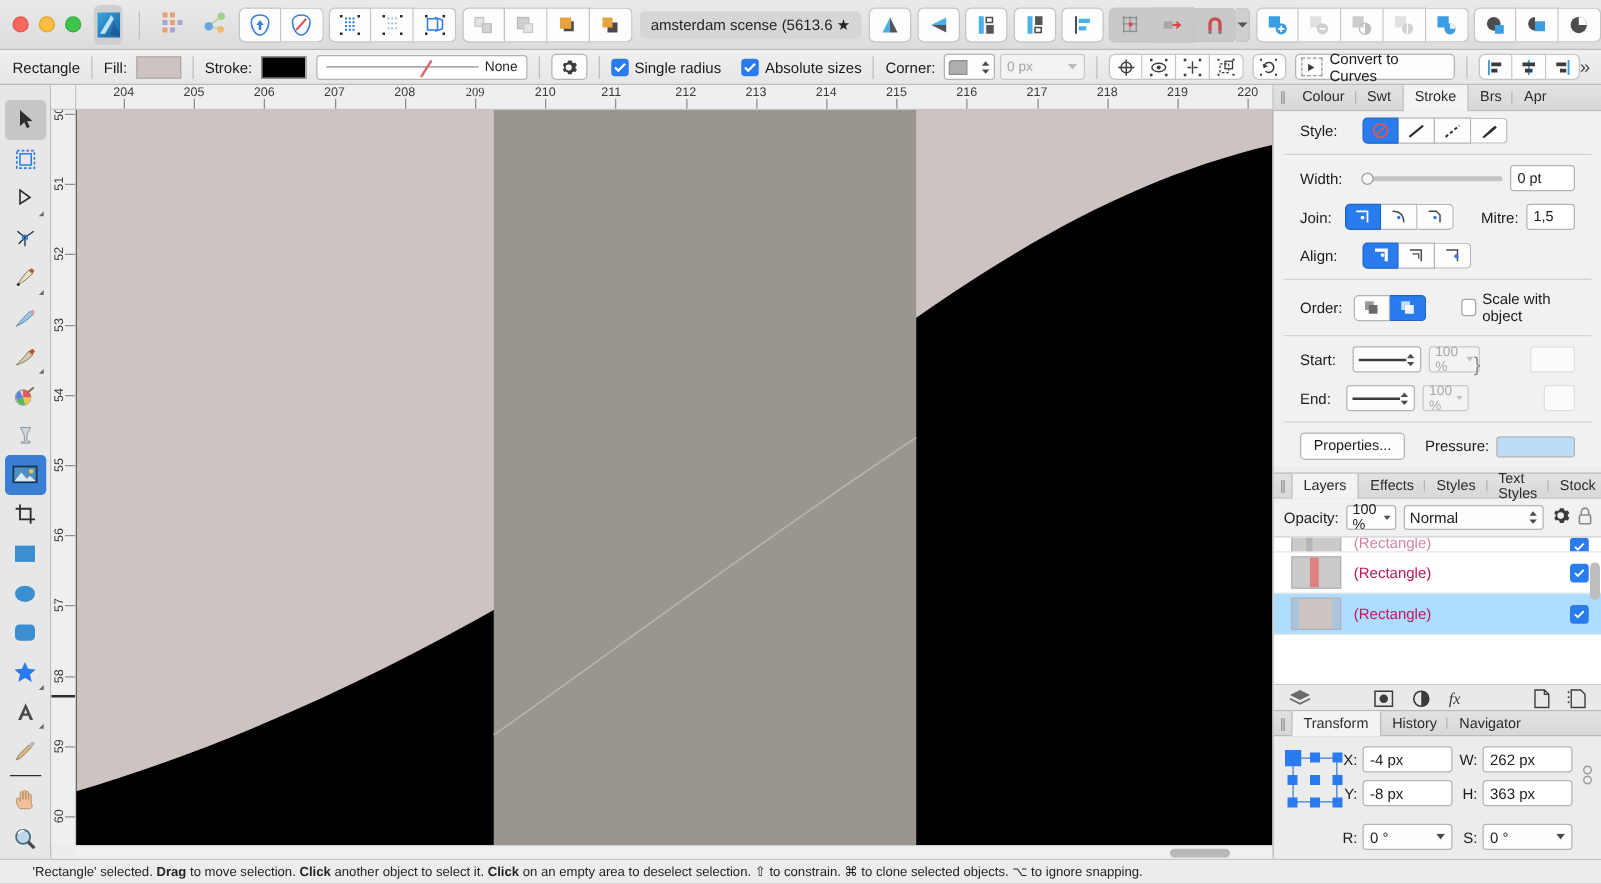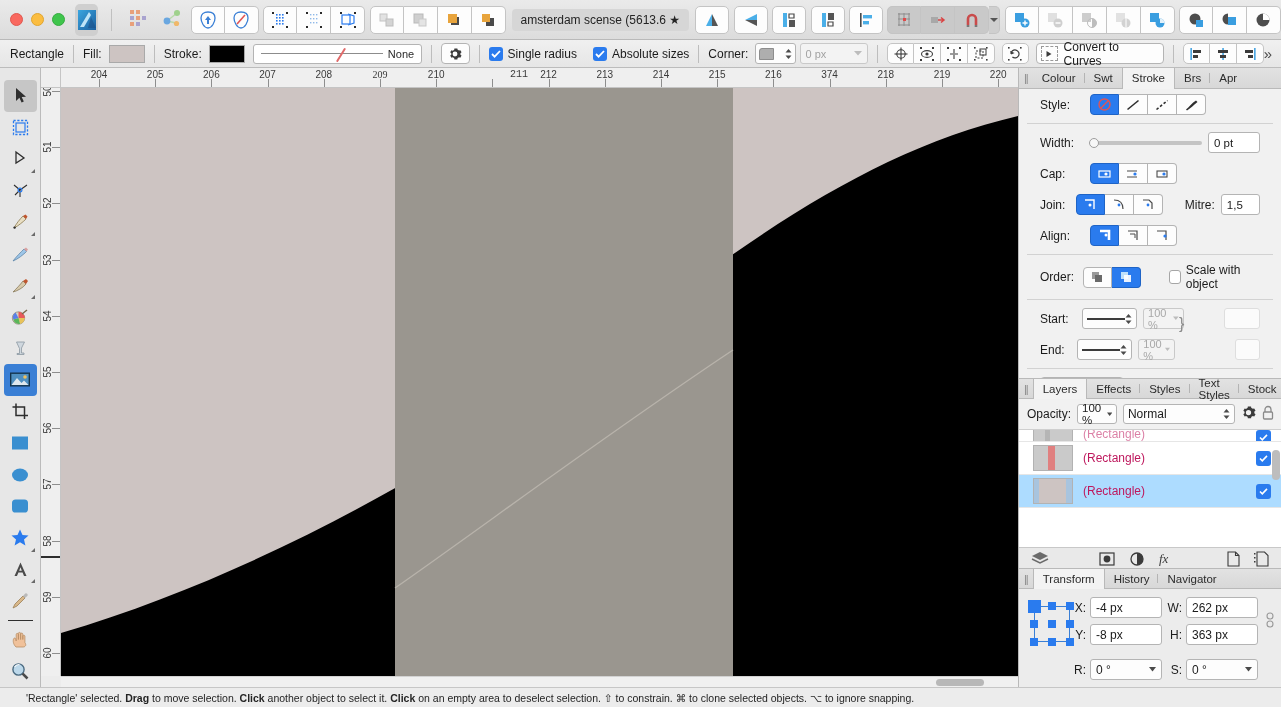--- a/index.html
+++ b/index.html
@@ -796,33 +796,33 @@
       <div class="lb" style="left: 170.4px;">206</div>
       <div class="tk" style="left: 226.6px;"></div>
       <div class="lb" style="left: 226.6px;">207</div>
       <div class="tk" style="left: 282.8px;"></div>
       <div class="lb" style="left: 282.8px;">208</div>
       <div class="tk" style="left: 339px;"></div>
       <div class="lb" style="left: 339px; font-family: Liberation Serif, serif;">209</div>
       <div class="tk" style="left: 395.2px;"></div>
       <div class="lb" style="left: 395.2px;">210</div>
       <div class="tk" style="left: 451.4px;"></div>
-      <div class="lb" style="left: 478px; font-family: Liberation Mono, monospace;">211</div>
+      <div class="lb" style="left: 448px;">211</div>
       <div class="tk" style="left: 507.6px;"></div>
       <div class="lb" style="left: 507.6px;">212</div>
       <div class="tk" style="left: 563.8px;"></div>
       <div class="lb" style="left: 563.8px;">213</div>
       <div class="tk" style="left: 620px;"></div>
       <div class="lb" style="left: 620px;">214</div>
       <div class="tk" style="left: 676.2px;"></div>
       <div class="lb" style="left: 676.2px;">215</div>
       <div class="tk" style="left: 732.4px;"></div>
       <div class="lb" style="left: 732.4px;">216</div>
       <div class="tk" style="left: 788.6px;"></div>
-      <div class="lb" style="left: 788.6px;">374</div>
+      <div class="lb" style="left: 788.6px;">217</div>
       <div class="tk" style="left: 844.8px;"></div>
       <div class="lb" style="left: 844.8px;">218</div>
       <div class="tk" style="left: 901px;"></div>
       <div class="lb" style="left: 901px;">219</div>
       <div class="tk" style="left: 957.2px;"></div>
       <div class="lb" style="left: 957.2px;">220</div>
     </div>
   <div class="ruler-v">
       <div class="tk" style="top: 3px;"></div>
       <div class="lb" style="top: 3px;">50</div>
@@ -921,43 +921,20 @@
       <div class="prow">
         <span class="lbl">Width:</span>
         <div class="slider">
             <div class="knob"></div>
           </div>
         <div class="tfield" style="width:52px">
             <span>0 pt</span>
           </div>
       </div>
 
-      <div class="prow">
-        <span class="lbl">Cap:</span>
-        <div class="seg">
-          <div class="sb on">
-              <svg width="18" height="14" viewBox="0 0 18 14">
-                <rect x="3" y="4" width="11" height="6" fill="none" stroke="#fff" stroke-width="1.2"></rect>
-                <circle cx="10" cy="7" r="1.6" fill="#fff"></circle>
-              </svg>
-            </div>
-          <div class="sb">
-              <svg width="18" height="14" viewBox="0 0 18 14">
-                <path d="M3 4 H13 M3 10 H13" stroke="#4a4a4a" stroke-width="1.1"></path>
-                <circle cx="11" cy="7" r="1.6" fill="#2a7bee"></circle>
-              </svg>
-            </div>
-          <div class="sb">
-              <svg width="18" height="14" viewBox="0 0 18 14">
-                <rect x="4" y="4" width="10" height="6" fill="none" stroke="#4a4a4a" stroke-width="1.1"></rect>
-                <circle cx="11" cy="7" r="1.6" fill="#2a7bee"></circle>
-              </svg>
-            </div>
-        </div>
-      </div>
 
       <div class="prow">
         <span class="lbl">Join:</span>
         <div class="seg">
           <div class="sb on">
               <svg width="18" height="14" viewBox="0 0 18 14">
                 <path d="M4 2 H13 V11" stroke="#fff" stroke-width="1.4" fill="none"></path>
                 <circle cx="9" cy="7" r="1.5" fill="#fff"></circle>
               </svg>
             </div>

